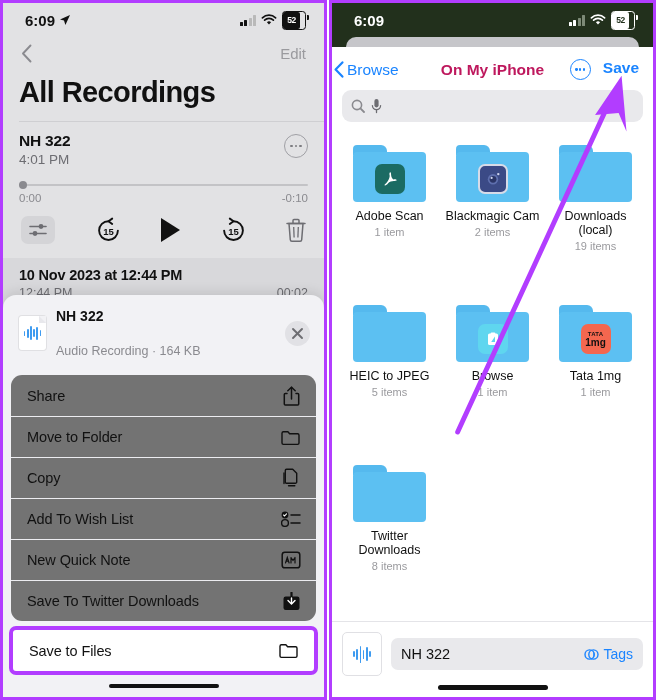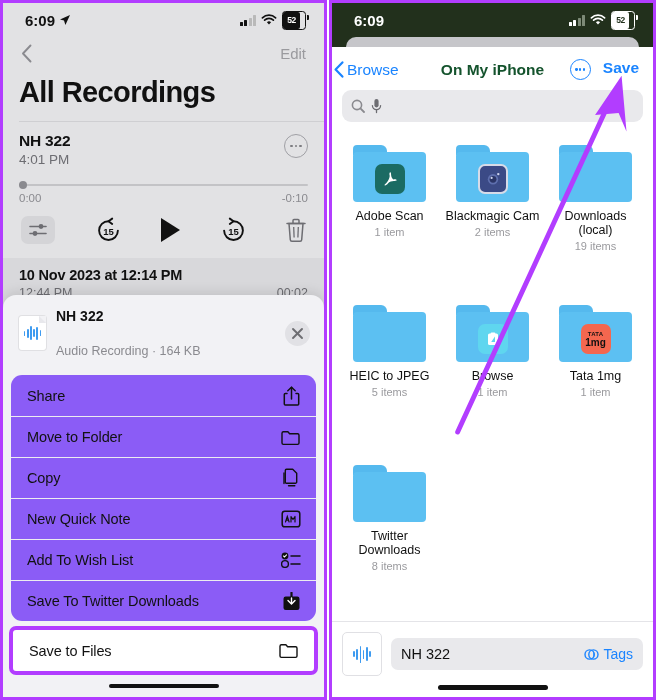--- a/index.html
+++ b/index.html
@@ -84,21 +84,21 @@
   .file-ico { width:27px; height:34px; background:#fff; border-radius:3px; position:relative;
      box-shadow:0 0 0 1px #e0e0e3; display:flex; align-items:center; justify-content:center;}
   .file-ico::before{content:""; position:absolute; top:0; right:0; border-width:0 7px 7px 0; border-style:solid; border-color:#e8e8ec #f2f2f5;}
   .wave { display:flex; align-items:center; gap:1.4px; height:15px;}
   .wave i { width:1.8px; background:#3e9bf0; border-radius:1px; display:block;}
   .sheet-name { font-size:14px; font-weight:bold; color:#111; }
   .sheet-sub { font-size:12.5px; color:#8a8a8f; margin-top:20px;}
   .close-circle { margin-left:auto; width:25px;height:25px;border-radius:50%;background:#e1e1e5;
      display:flex;align-items:center;justify-content:center;}
 
-  .menu-card { background:#8b5cf6; border-radius:11px; margin: 4px 8px 0; overflow:hidden;}
+  .menu-card { background:#737373; border-radius:11px; margin: 4px 8px 0; overflow:hidden;}
   .menu-item { display:flex; align-items:center; justify-content:space-between;
      height:41px; padding: 0 14px 0 16px; border-top:1px solid #ececf0; }
   .menu-item:first-child { border-top:none; }
   .menu-label { font-size:14.5px; color:#111; letter-spacing:-.1px;}
   .mi-icon { width:22px; height:22px; display:flex; align-items:center; justify-content:center;}
 
   .highlight-box { margin: 5px 6px 0; border:4px solid #b23dff; border-radius:7px; background:#fff; }
   .highlight-box .menu-item { border-top:none; height:41px;border-radius:15px; }
 
   .home-ind { height:22px; display:flex; align-items:center; justify-content:center; }
@@ -115,21 +115,21 @@
 
   .card-stack { position:relative; background:#22301c; height:10px; }
   .card-stack .peek { position:absolute; left:14px; right:14px; top:0; height:16px;
      background:#c6c6ca; border-radius:10px 10px 0 0;}
 
   .files-panel { position:relative; background:#fff; border-radius:11px 11px 0 0; height:calc(100% - 44px);
      display:flex; flex-direction:column; overflow:hidden;}
 
   .files-nav { display:flex; align-items:center; padding: 12px 14px 10px 2px; position:relative;}
   .browse-link { display:flex; align-items:center; gap:3px; color:#1a84ff; font-size:15.5px; font-weight:500;}
-  .files-title { position:absolute; left:0; right:0; text-align:center; font-size:15.5px; font-weight:bold; color:#14532d; pointer-events:none;}
+  .files-title { position:absolute; left:0; right:0; text-align:center; font-size:15.5px; font-weight:bold; color:#be185d; pointer-events:none;}
   .files-actions { margin-left:auto; display:flex; gap:12px; z-index:2;}
   .ellipsis-circle { width:21px;height:21px;border-radius:50%;border:1.5px solid #1a84ff;
      display:flex;align-items:center;justify-content:center;gap:1.6px;}
   .ellipsis-circle span { width:2.3px;height:2.3px;border-radius:50%;background:#1a84ff;display:block;}
   .save-link { color:#1a84ff; font-size:15.5px; font-weight:bold;}
 
   .search-wrap { padding: 0 10px 9px; }
   .search-bar { background:#e9e9ec; border-radius:9px; height:32px; display:flex; align-items:center;
     padding: 0 9px; gap:6px;}
   .search-ph { font-size:14px; color:#8a8a8f; flex:1;}
@@ -255,21 +255,21 @@
             <path d="M3 5.5 h14 l-1.3 16.2 a1.6 1.6 0 0 1 -1.6 1.5 h-8.2 a1.6 1.6 0 0 1 -1.6 -1.5 Z" stroke="#6d6d72" stroke-width="1.5" fill="none"></path>
             <line x1="1" y1="5.5" x2="19" y2="5.5" stroke="#6d6d72" stroke-width="1.5" stroke-linecap="round"></line>
             <path d="M7 5.5 V2.6 a1 1 0 0 1 1 -1 h4 a1 1 0 0 1 1 1 V5.5" stroke="#6d6d72" stroke-width="1.5" fill="none"></path>
             <line x1="7.7" y1="9" x2="8.1" y2="19.5" stroke="#6d6d72" stroke-width="1.3"></line>
             <line x1="12.3" y1="9" x2="11.9" y2="19.5" stroke="#6d6d72" stroke-width="1.3"></line>
           </svg>
         </div>
       </div>
 
       <div class="date-row">
-        <div class="date-title">10 Nov 2023 at 12:14 PM</div>
+        <div class="date-title">10 Nov 2023 at 12:44 PM</div>
         <div class="date-sub">
           <span>12:44 PM</span>
           <span>00:02</span>
         </div>
       </div>
 
       <div class="sheet">
         <div class="sheet-head">
           <div class="file-ico">
             <span class="wave">
@@ -316,38 +316,38 @@
             <span class="menu-label">Copy</span>
             <span class="mi-icon">
               <svg width="19" height="20" viewBox="0 0 19 20">
                 <path d="M4.5 1.2 h6.2 l4 4 V14 a1.2 1.2 0 0 1 -1.2 1.2 H4.5 A1.2 1.2 0 0 1 3.3 14 V2.4 A1.2 1.2 0 0 1 4.5 1.2 Z" stroke="#111" stroke-width="1.4" fill="none" stroke-linejoin="round"></path>
                 <path d="M6.5 17.8 h6.3" stroke="#111" stroke-width="1.4" stroke-linecap="round"></path>
                 <path d="M2 5 v10.5" stroke="#111" stroke-width="1.4" stroke-linecap="round"></path>
               </svg>
             </span>
           </div>
           <div class="menu-item">
-            <span class="menu-label">New Quick Note</span>
-            <span class="mi-icon">
-              <svg width="20" height="18" viewBox="0 0 20 18">
-                <rect x="1.2" y="1.2" width="17.6" height="15.6" rx="2.6" stroke="#111" stroke-width="1.5" fill="none"></rect>
-                <path d="M4.5 12 L6.3 6.5 L8.1 12 M5.1 10.2 H7.6" stroke="#111" stroke-width="1.2" fill="none" stroke-linecap="round"></path>
-                <path d="M10 12 V6.5 l2 3 l2 -3 V12" stroke="#111" stroke-width="1.2" fill="none" stroke-linecap="round" stroke-linejoin="round"></path>
-              </svg>
-            </span>
-          </div>
-          <div class="menu-item">
             <span class="menu-label">Add To Wish List</span>
             <span class="mi-icon">
               <svg width="20" height="16" viewBox="0 0 20 16">
                 <circle cx="4" cy="4" r="3.4" fill="#111"></circle>
                 <path d="M2.6 4 L3.6 5 L5.5 2.9" stroke="#fff" stroke-width="1.1" fill="none" stroke-linecap="round" stroke-linejoin="round"></path>
                 <circle cx="4" cy="12" r="3.4" stroke="#111" stroke-width="1.4" fill="none"></circle>
                 <line x1="10" y1="4" x2="19" y2="4" stroke="#111" stroke-width="1.5" stroke-linecap="round"></line>
                 <line x1="10" y1="12" x2="19" y2="12" stroke="#111" stroke-width="1.5" stroke-linecap="round"></line>
+              </svg>
+            </span>
+          </div>
+          <div class="menu-item">
+            <span class="menu-label">New Quick Note</span>
+            <span class="mi-icon">
+              <svg width="20" height="18" viewBox="0 0 20 18">
+                <rect x="1.2" y="1.2" width="17.6" height="15.6" rx="2.6" stroke="#111" stroke-width="1.5" fill="none"></rect>
+                <path d="M4.5 12 L6.3 6.5 L8.1 12 M5.1 10.2 H7.6" stroke="#111" stroke-width="1.2" fill="none" stroke-linecap="round"></path>
+                <path d="M10 12 V6.5 l2 3 l2 -3 V12" stroke="#111" stroke-width="1.2" fill="none" stroke-linecap="round" stroke-linejoin="round"></path>
               </svg>
             </span>
           </div>
           <div class="menu-item">
             <span class="menu-label">Save To Twitter Downloads</span>
             <span class="mi-icon">
               <svg width="19" height="19" viewBox="0 0 19 19">
                 <rect x="1.5" y="4.5" width="16" height="13.5" rx="2.2" fill="#111"></rect>
                 <line x1="9.5" y1="0.8" x2="9.5" y2="11.5" stroke="#111" stroke-width="2.2" stroke-linecap="round"></line>
                 <path d="M6 8.4 L9.5 12 L13 8.4" stroke="#111" stroke-width="2.2" fill="none" stroke-linecap="round" stroke-linejoin="round"></path>

